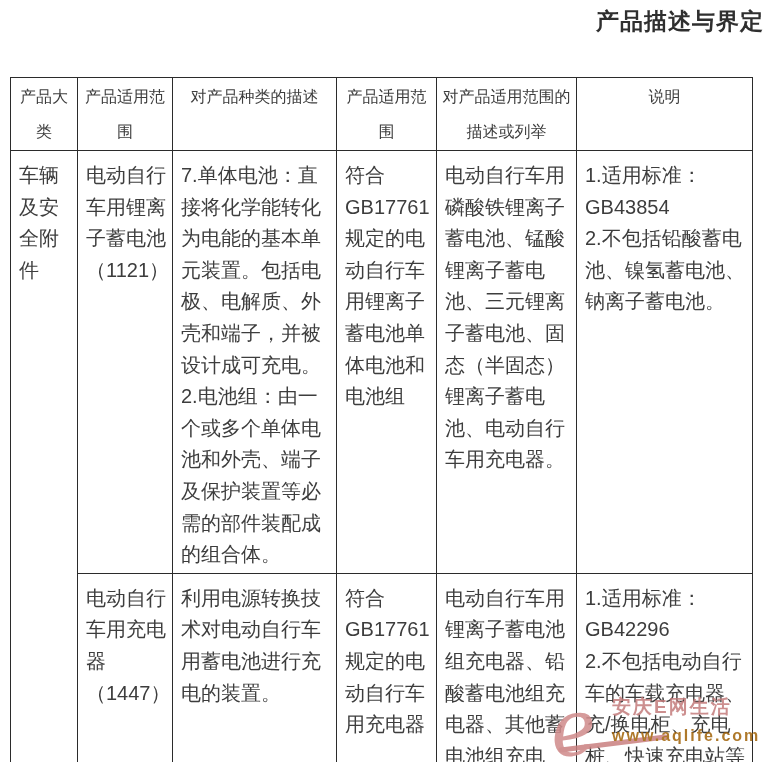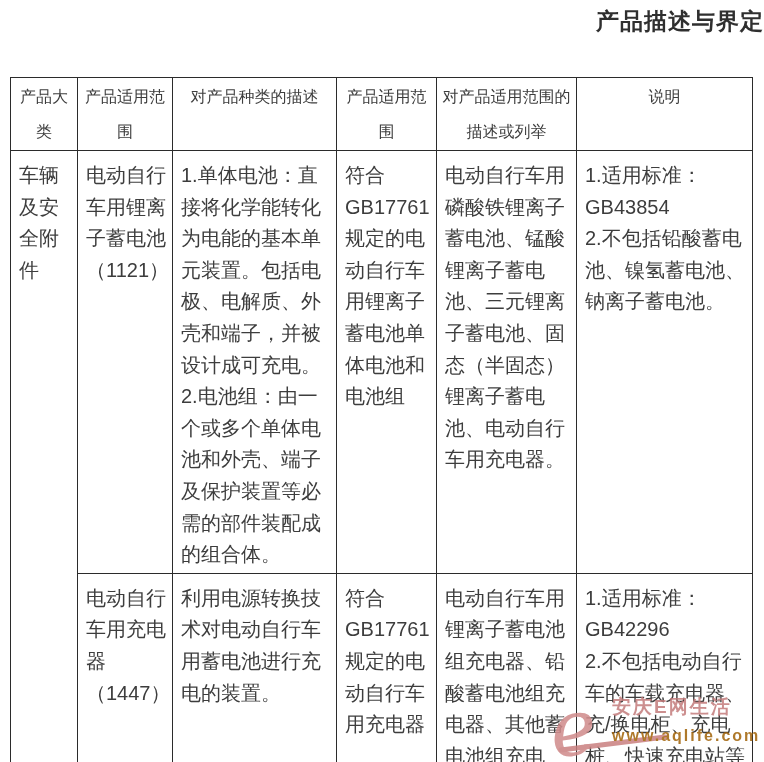--- a/index.html
+++ b/index.html
@@ -106,21 +106,21 @@
         <th>产品大类</th>
         <th>产品适用范围</th>
         <th>对产品种类的描述</th>
         <th>产品适用范围</th>
         <th>对产品适用范围的描述或列举</th>
         <th>说明</th>
       </tr>
       <tr class="row-1">
         <td rowspan="2">车辆及安全附件</td>
         <td>电动自行车用锂离子蓄电池（1121）</td>
-        <td>1.单体电池：直接将化学能转化为电能的基本单元装置。包括电极、电解质、外壳和端子，并被设计成可充电。
+        <td>7.单体电池：直接将化学能转化为电能的基本单元装置。包括电极、电解质、外壳和端子，并被设计成可充电。
 2.电池组：由一个或多个单体电池和外壳、端子及保护装置等必需的部件装配成的组合体。</td>
         <td>符合GB17761规定的电动自行车用锂离子蓄电池单体电池和电池组</td>
         <td>电动自行车用磷酸铁锂离子蓄电池、锰酸锂离子蓄电池、三元锂离子蓄电池、固态（半固态）锂离子蓄电池、电动自行车用充电器。</td>
         <td>1.适用标准：
 GB43854
 2.不包括铅酸蓄电池、镍氢蓄电池、钠离子蓄电池。</td>
       </tr>
       <tr class="row-2">
         <td>电动自行车用充电器（1447）</td>
         <td>利用电源转换技术对电动自行车用蓄电池进行充电的装置。</td>

